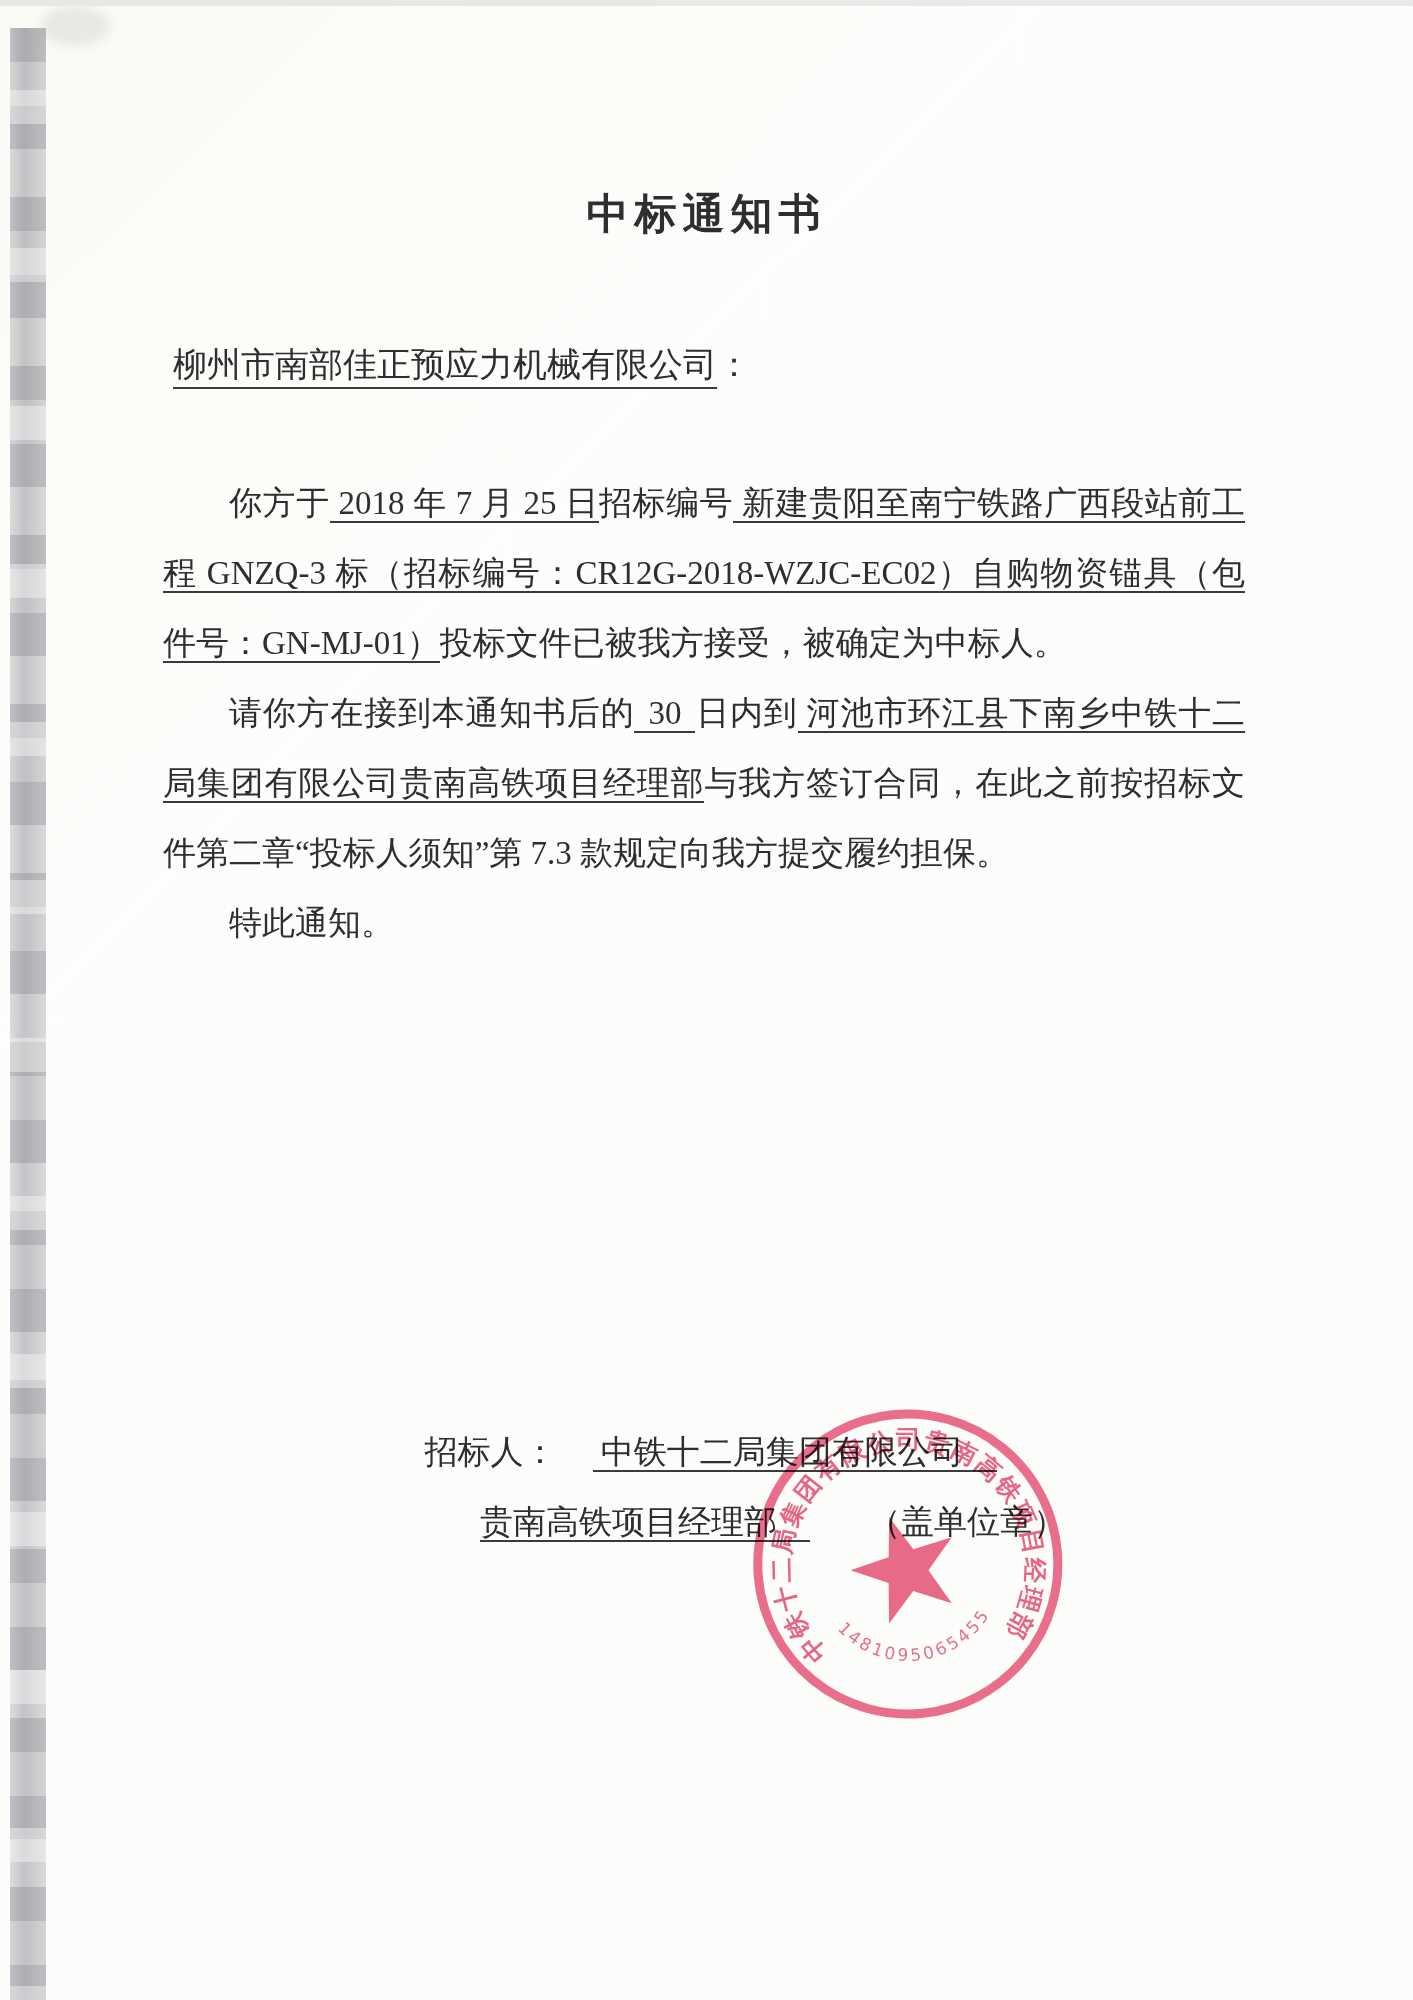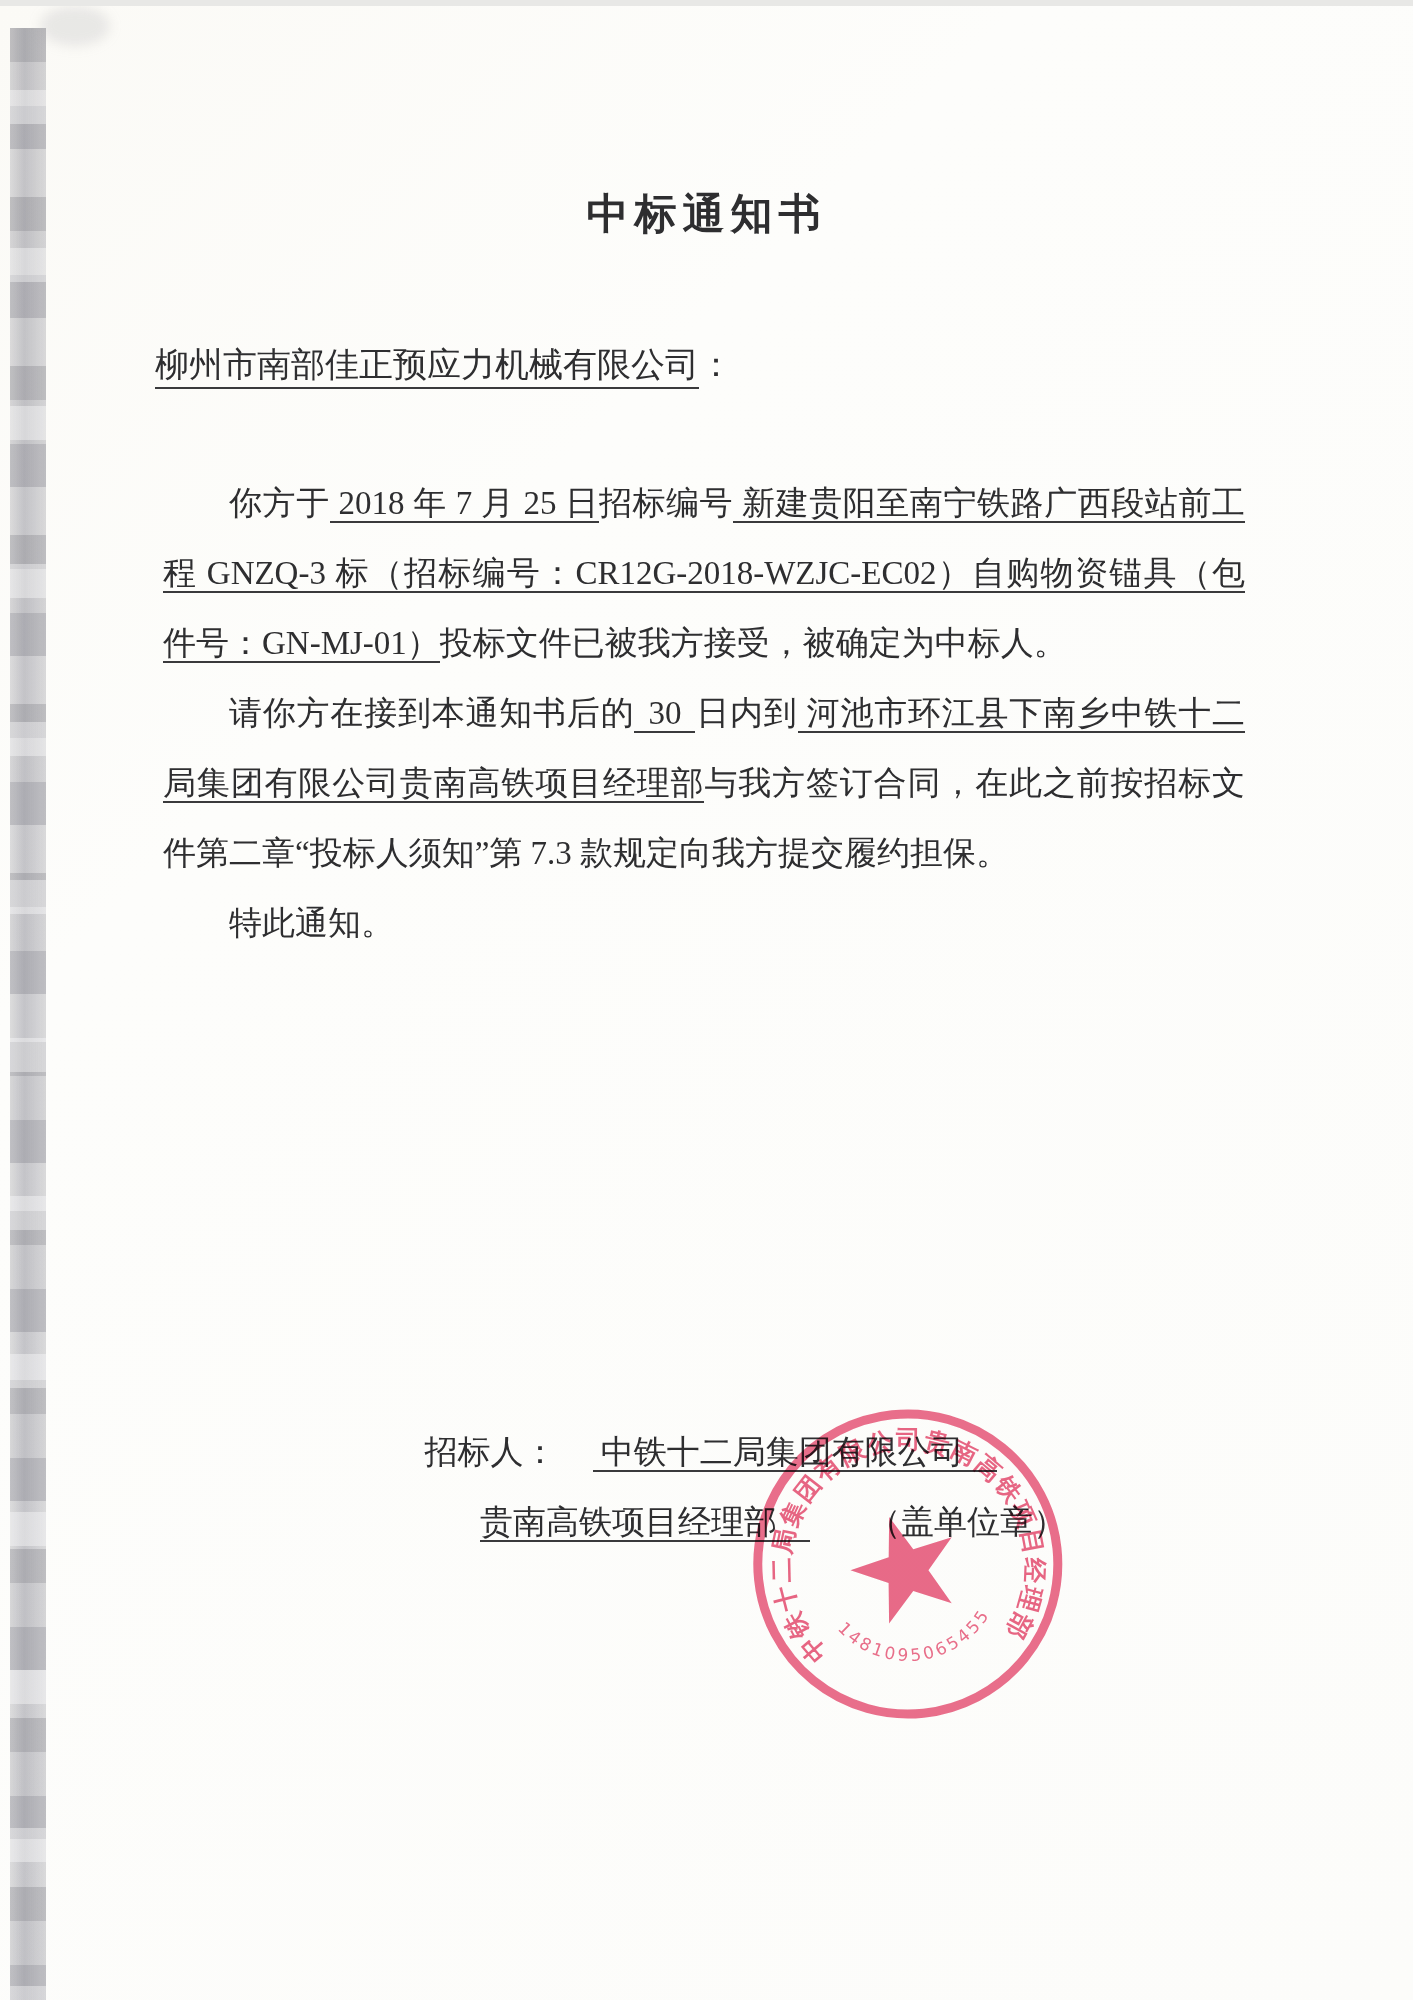--- a/index.html
+++ b/index.html
@@ -19,21 +19,21 @@
       repeating-linear-gradient(to bottom, rgba(90,90,100,.26) 0 34px, rgba(150,150,158,.17) 34px 78px, rgba(108,108,120,.30) 78px 121px, rgba(168,168,175,.14) 121px 169px),
       linear-gradient(to right, rgba(140,140,148,.22), rgba(128,128,140,.42) 40%, rgba(150,150,158,.26));
     filter:blur(.6px);
   }
   .smudge{position:absolute;border-radius:50%;filter:blur(6px);}
   .title{
     position:absolute;left:0;top:180px;width:100%;
     text-align:center;font-size:42px;font-weight:bold;letter-spacing:6px;
   }
   .addressee{
-    position:absolute;left:155px;top:336px;font-size:34px;
+    position:absolute;left:173px;top:336px;font-size:34px;
   }
   .addressee .u{border-bottom:2px solid #3a3a3c;padding-bottom:4px;}
   .bodytext{
     position:absolute;left:163px;top:462px;width:1082px;
     font-size:33px;line-height:70px;text-align:justify;
   }
   .bodytext p{margin:0;text-indent:2em;}
   .fill{border-bottom:2px solid #3a3a3c;}
   .pad{padding:0 14px;}
   .sig{position:absolute;font-size:33px;white-space:nowrap;}

